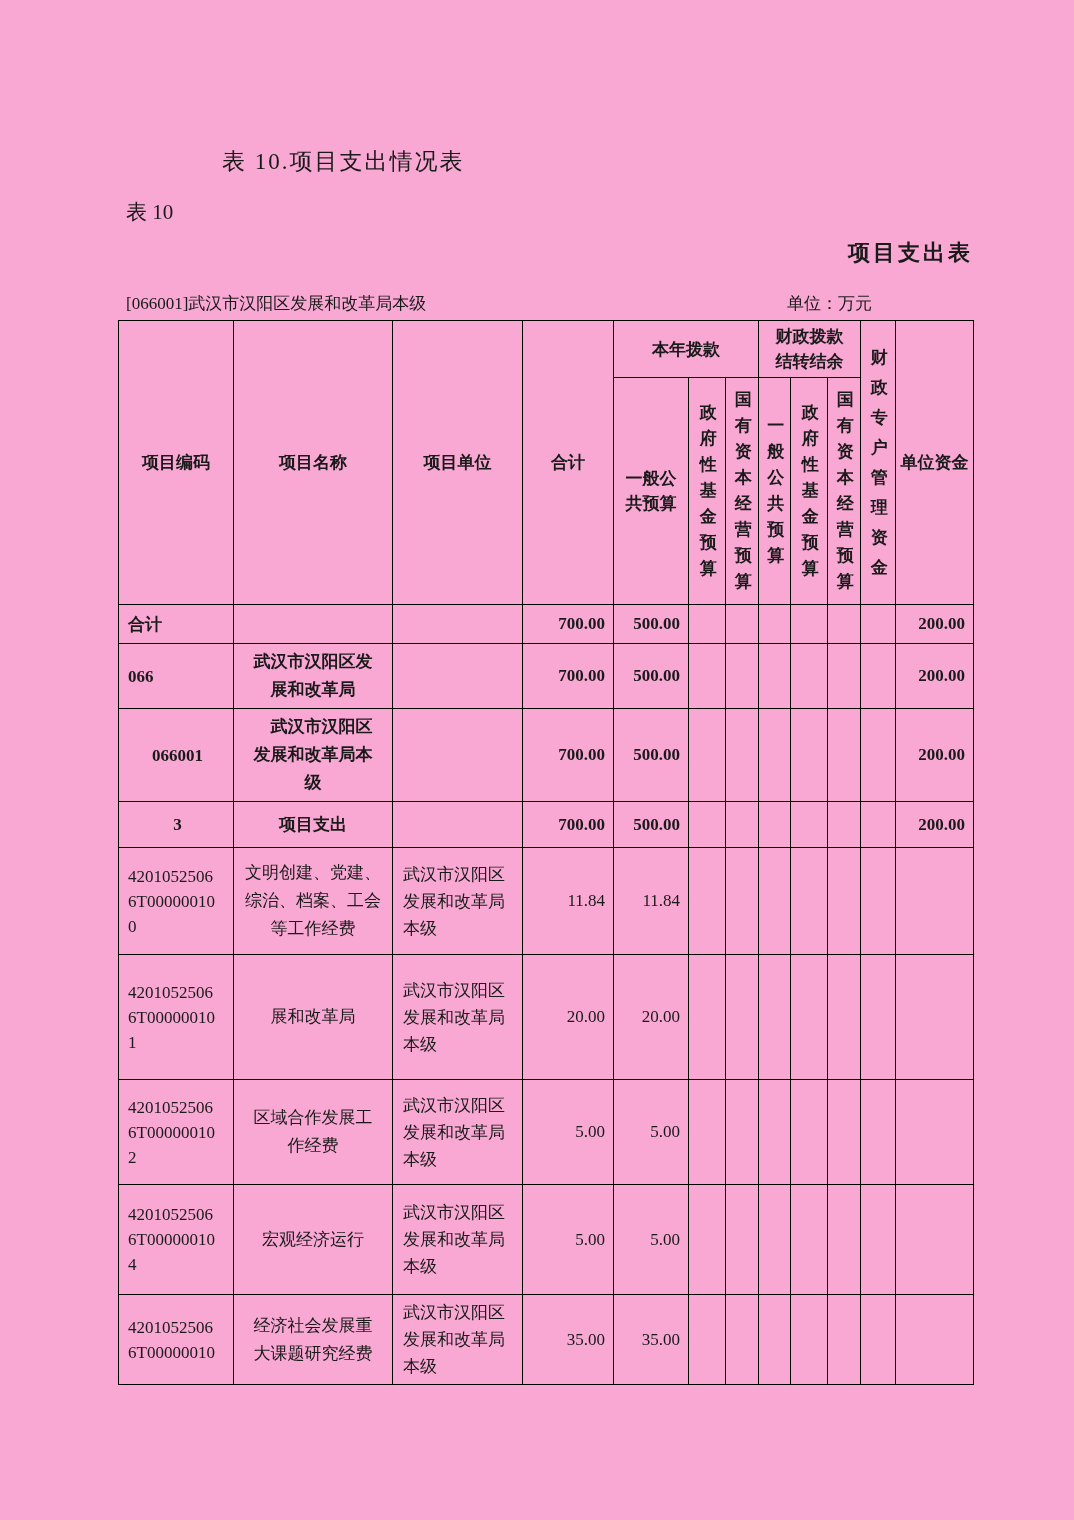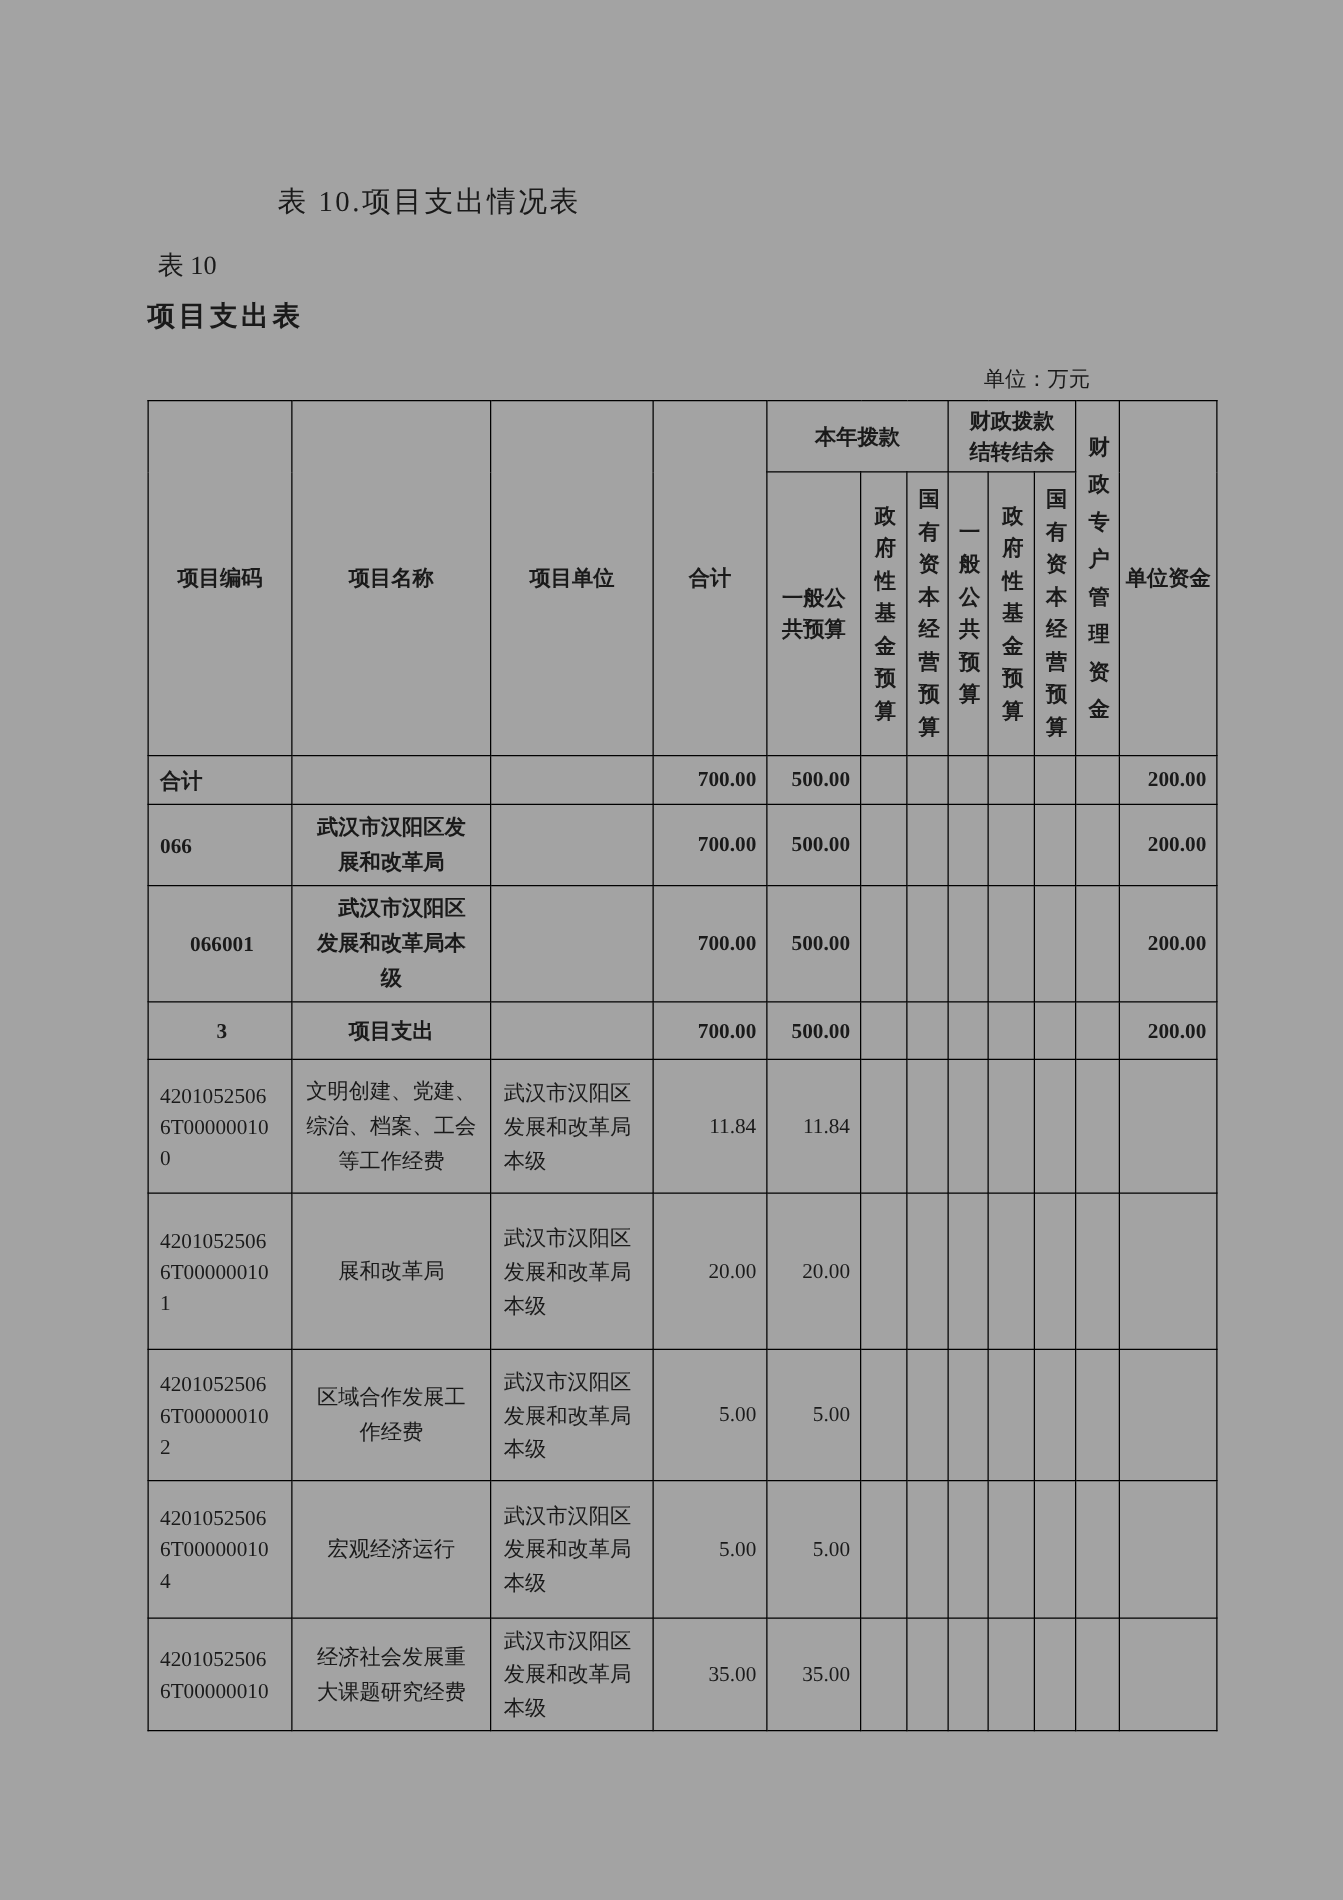--- a/index.html
+++ b/index.html
@@ -1,36 +1,36 @@
 <!DOCTYPE html>
 <html><head>
 <meta charset="utf-8">
 <style>
   * { margin:0; padding:0; box-sizing:border-box; }
   html,body { background:#e8e8e8; }
   .page {
     position:relative;
     width:1074px; height:1520px;
     margin:0 auto;
-    background:#a3a3a3;
+    background:#f9a8d4;
     color:#1a1a1a;
     font-family:"Liberation Serif","DejaVu Serif",serif;
     overflow:hidden;
   }
   .doc-heading {
     position:absolute; left:222px; top:146px;
     font-size:23px; letter-spacing:2px;
   }
   .page-label {
     position:absolute; left:126px; top:198px;
     font-size:21px;
   }
   .table-title {
     position:absolute; left:118px; top:238px; width:855px;
-    text-align:left; font-size:22px; font-weight:bold; letter-spacing:3px;
+    text-align:right; font-size:22px; font-weight:bold; letter-spacing:3px;
   }
   .org-line {
     position:absolute; left:126px; top:292px;
     font-size:17px;
   }
   .unit-note {
     position:absolute; left:787px; top:292px;
     font-size:17px;
   }
   .budget-table-wrap { position:absolute; left:118px; top:320px; }
@@ -88,20 +88,21 @@
   tr.bold td { font-weight:bold; }
 </style>
 </head>
 <body>
 
 <div class="page">
 
   <div class="doc-heading">表 10.项目支出情况表</div>
   <div class="page-label">表 10</div>
   <div class="table-title">项目支出表</div>
+  <div class="org-line">[066001]武汉市汉阳区发展和改革局本级</div>
   <div class="unit-note">单位：万元</div>
 
   <div class="budget-table-wrap">
     <table class="budget">
       <colgroup>
         <col style="width:115px">
           <col style="width:159px">
           <col style="width:130px">
           <col style="width:91px">
         <col style="width:75px">

